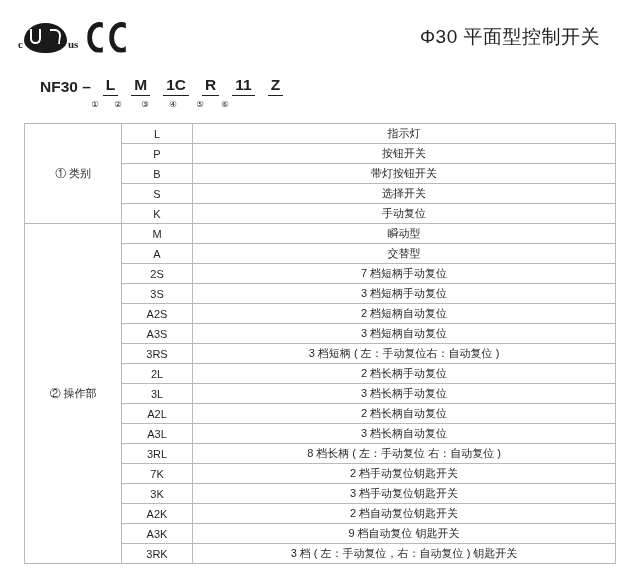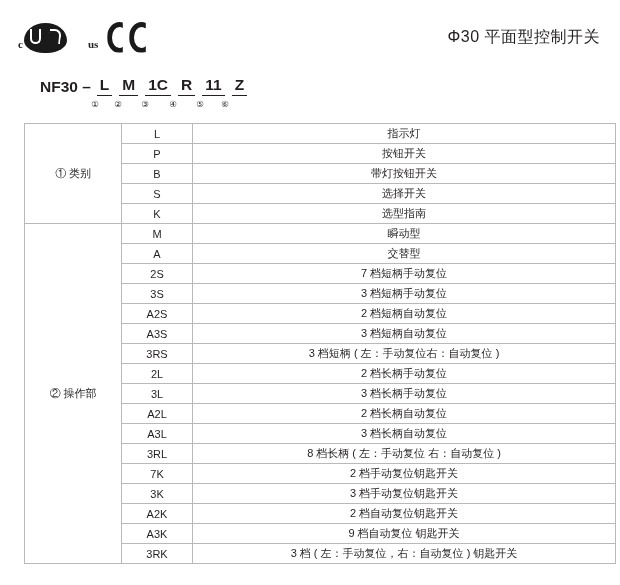--- a/index.html
+++ b/index.html
@@ -81,21 +81,20 @@
     border-radius: 0 7px 0 0;
     box-sizing: border-box;
     transform: skewX(-6deg);
   }
   .ul-us {
     font-size: 11px;
     line-height: 1;
     padding-bottom: 3px;
     padding-left: 1px;
     font-family: "Liberation Serif", serif;
-    margin-left: 20px;
   }
   .ce-mark {
     position: relative;
     width: 50px;
     height: 31px;
   }
   .ce-c, .ce-e {
     position: absolute;
     top: 0;
     width: 25px;
@@ -108,21 +107,21 @@
     border-radius: 50%;
     clip-path: polygon(0 0, 62% 0, 62% 22%, 40% 22%, 40% 78%, 62% 78%, 62% 100%, 0 100%);
   }
   .ce-e {
     left: 22px;
     border: 5px solid #1a1a1a;
     border-radius: 50%;
     clip-path: polygon(0 0, 66% 0, 66% 22%, 40% 22%, 40% 39%, 64% 39%, 64% 60%, 40% 60%, 40% 78%, 66% 78%, 66% 100%, 0 100%);
   }
   .header-title {
-    font-size: 16px;
+    font-size: 19px;
     letter-spacing: 0.5px;
     padding-right: 6px;
     white-space: nowrap;
   }
 
   
   .section-title {
     font-size: 12.5px;
     font-weight: bold;
     margin-top: 22px;
@@ -132,21 +131,21 @@
   
   .code-block {
     margin-top: 16px;
     margin-left: 26px;
   }
   .code-line {
     font-size: 15.5px;
     font-weight: bold;
     display: flex;
     align-items: flex-end;
-    gap: 2px;
+    gap: 8px;
     white-space: nowrap;
   }
   .code-prefix { padding-right: 4px; }
   .code-seg {
     border-bottom: 1.4px solid #231f20;
     padding: 0 3px 1px 3px;
     margin-right: 5px;
   }
   .code-nums {
     display: flex;
@@ -243,21 +242,21 @@
       <tr>
         <td class="code">B</td>
         <td class="desc">带灯按钮开关</td>
       </tr>
       <tr>
         <td class="code">S</td>
         <td class="desc">选择开关</td>
       </tr>
       <tr>
         <td class="code">K</td>
-        <td class="desc">选型指南</td>
+        <td class="desc">手动复位</td>
       </tr>
 
       <tr>
         <td class="group" rowspan="17">② 操作部</td>
         <td class="code">M</td>
         <td class="desc">瞬动型</td>
       </tr>
       <tr>
         <td class="code">A</td>
         <td class="desc">交替型</td>

